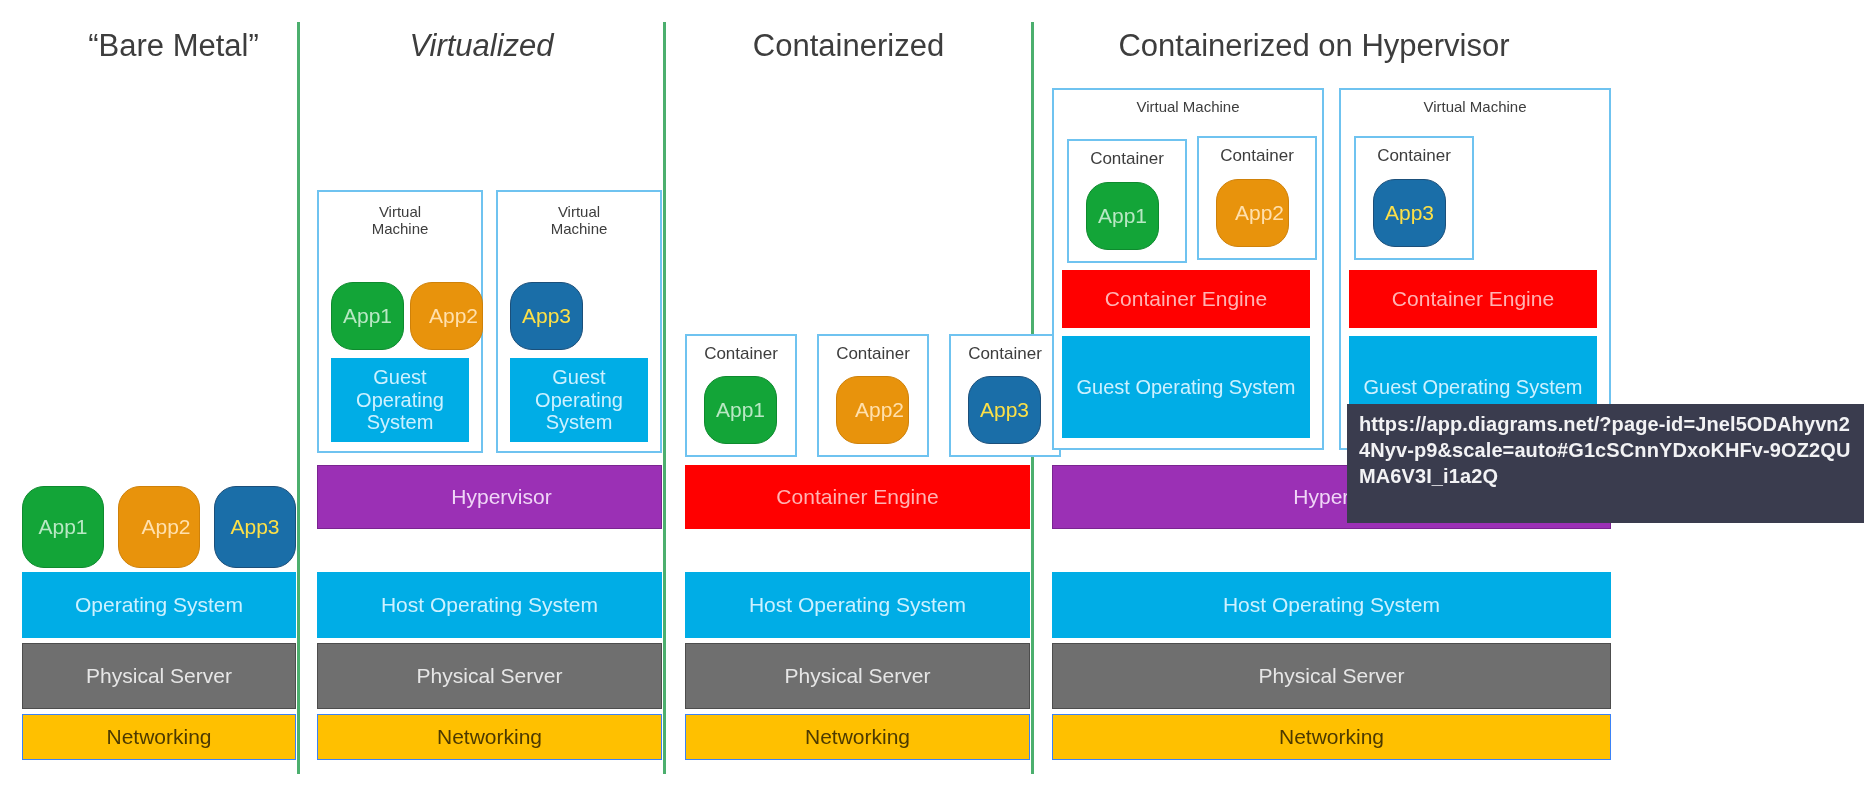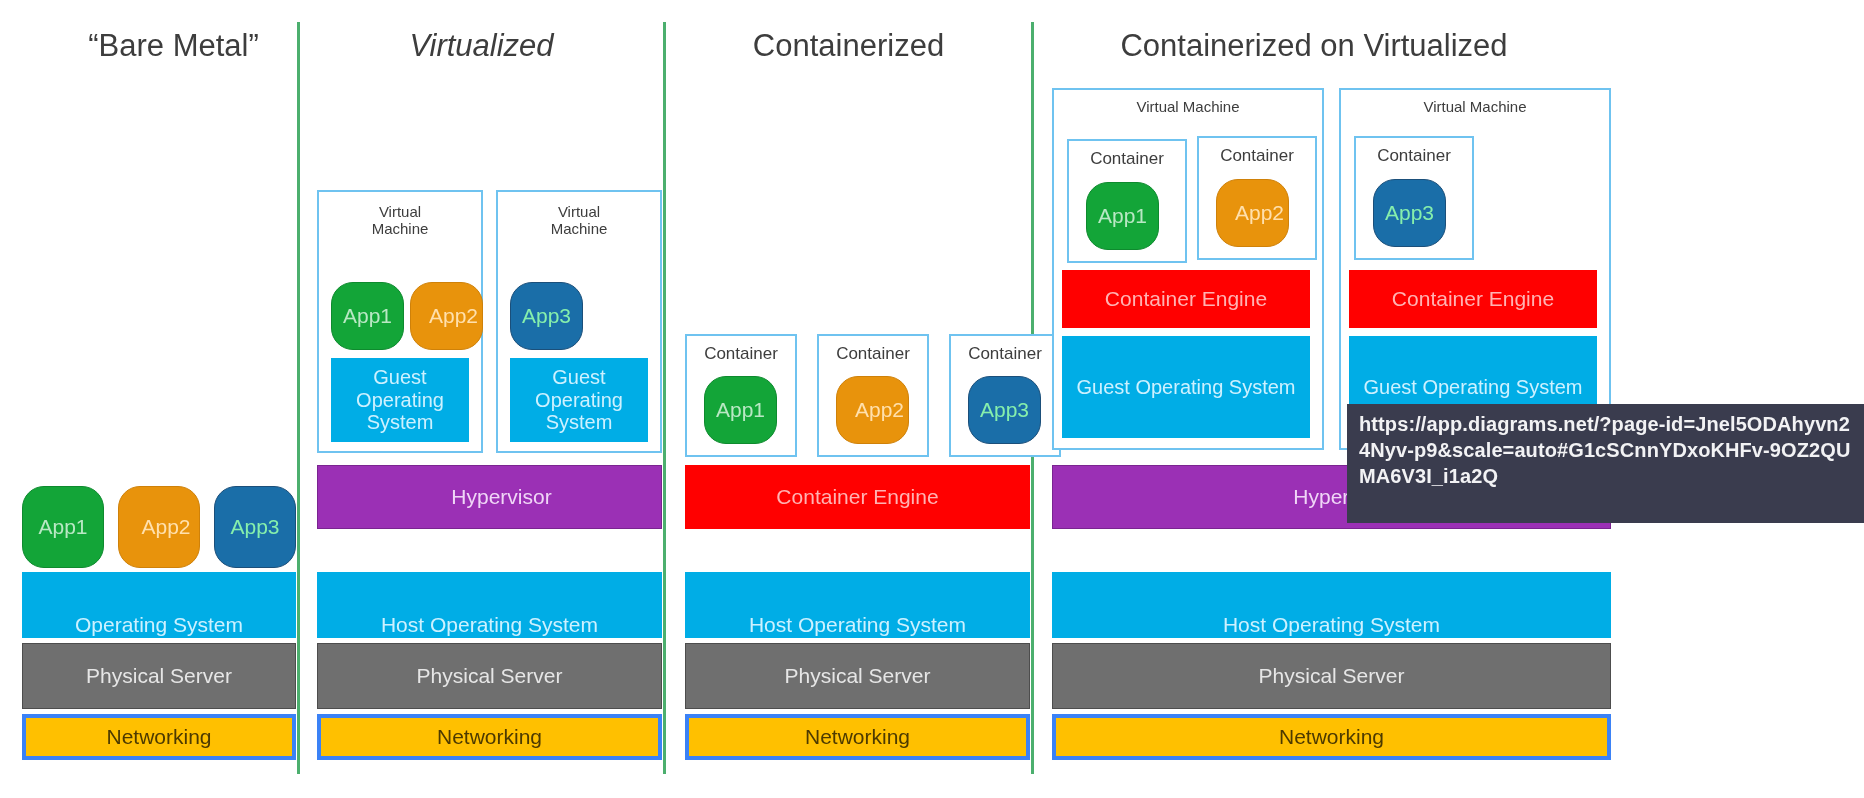--- a/index.html
+++ b/index.html
@@ -52,41 +52,41 @@
   .band {
     position: absolute;
     box-sizing: border-box;
     display: flex;
     align-items: center;
     justify-content: center;
     font-size: 21px;
     text-align: center;
     line-height: 1.12;
   }
-  .band.os      { background: #00ade6; color: #cdf1ff; border: 1px solid #00ade6; align-items: flex-end; }
+  .band.os      { background: #00ade6; color: #cdf1ff; border: 1px solid #00ade6; }
   .band.server  { background: #6f6f6f; color: #e6e6e6; border: 1px solid #4d4d4d; }
-  .band.net     { background: #ffc000; color: #4d3a00; border: 4px solid #3b82f6; }
+  .band.net     { background: #ffc000; color: #4d3a00; border: 1px solid #3b82f6; }
   .band.hyper   { background: #9b30b5; color: #f0d6f7; border: 1px solid #7a2490; padding-left: 24px; }
   .band.engine  { background: #ff0000; color: #ffb3b3; border: 1px solid #ff0000; }
   .band.guestos { background: #00ade6; color: #cdf1ff; border: 1px solid #00ade6; font-size: 20px; }
 
   
   .app {
     position: absolute;
     box-sizing: border-box;
     display: flex;
     align-items: center;
     justify-content: center;
     font-size: 21px;
     font-family: "Liberation Sans", sans-serif;
     border-radius: 22px;
   }
   .app.green  { background: #13a538; color: #b9e8c4; border: 1px solid #0e8a2e; }
   .app.orange { background: #e8930c; color: #ffe0ad; border: 1px solid #cf8109; padding-left: 14px; }
-  .app.blue   { background: #1a6ea8; color: #86efac; border: 1px solid #1b4f7a; }
+  .app.blue   { background: #1a6ea8; color: #fde047; border: 1px solid #1b4f7a; }
 
   
   .frame {
     position: absolute;
     box-sizing: border-box;
     background: #ffffff;
     border: 2px solid #6fc3f0;
   }
   .frame-label {
     position: absolute;
@@ -218,21 +218,21 @@
     </div>
     <div class="band server" style="left:19px; top:643px; width:345px; height:66px;">
       <span>Physical Server</span>
     </div>
     <div class="band net" style="left:19px; top:714px; width:345px; height:46px;">
       <span>Networking</span>
     </div>
   </div>
 
   <div class="column" style="left:1034px; width:600px;">
-    <div class="col-title" style="top:28px; left:-20px; width:600px;">Containerized on Virtualized</div>
+    <div class="col-title" style="top:28px; left:-20px; width:600px;">Containerized on Hypervisor</div>
 
     <div class="frame" style="left:18px; top:88px; width:272px; height:362px;"></div>
     <div class="frame-label vm-label" style="left:18px; top:99px; width:272px;">Virtual Machine</div>
 
     <div class="frame" style="left:33px; top:139px; width:120px; height:124px;"></div>
     <div class="frame-label ct-label" style="left:33px; top:149px; width:120px;">Container</div>
     <div class="app green" style="left:52px; top:182px; width:73px; height:68px;">
       <span>App1</span>
     </div>
 

